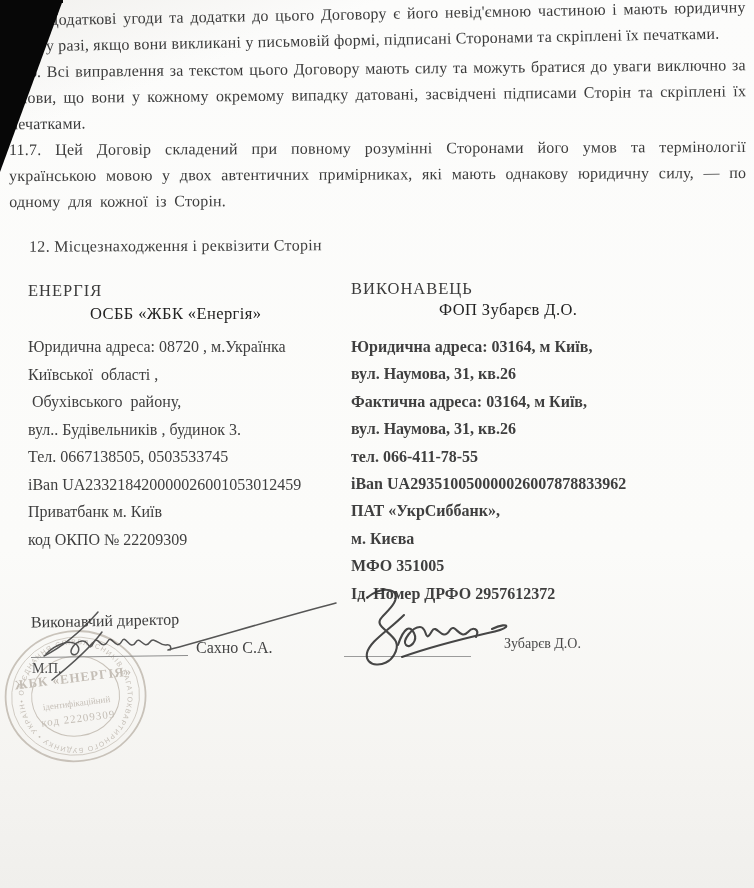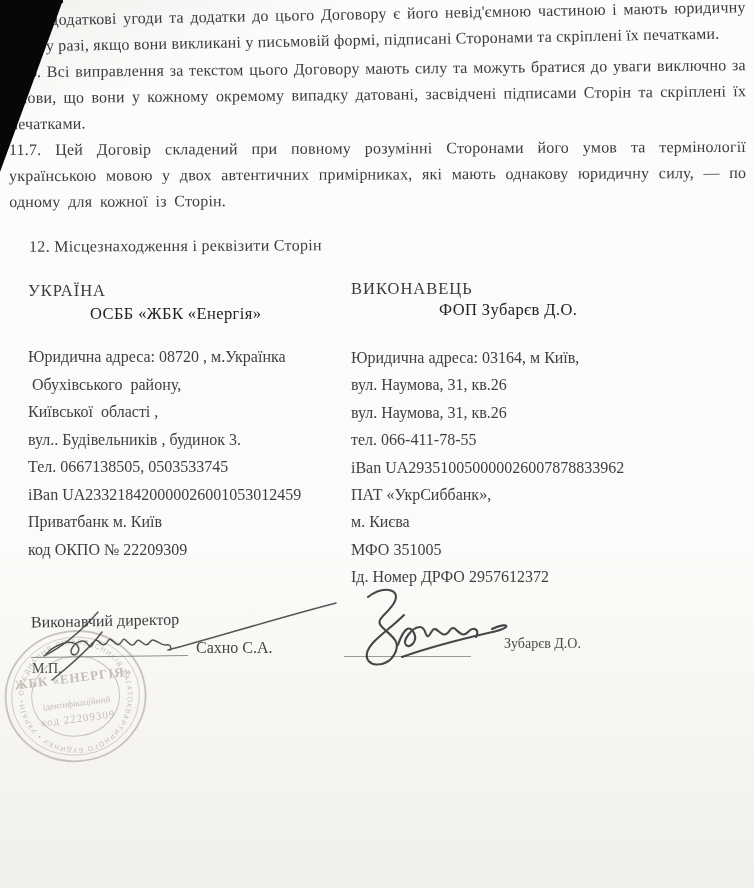--- a/index.html
+++ b/index.html
@@ -31,23 +31,23 @@
     position:absolute;left:29px;top:233px;font-size:16px;line-height:26px;
     color:#3e3e3e;letter-spacing:.3px;transform:rotate(-0.3deg);z-index:2;
   }
   .col{position:absolute;z-index:2;font-size:16px;color:#3f3f3f;}
   .col-left{left:28px;top:281px;width:320px;}
   .col-right{left:351px;top:279px;width:395px;}
   .role{font-size:16.5px;letter-spacing:1px;color:#3b3b3b;}
   .party-name{font-weight:normal;color:#222;font-size:16.5px;letter-spacing:.4px;}
   .party-name.left{margin:3px 0 0 62px;}
   .party-name.right{margin:1px 0 0 88px;}
-  .lines{margin-top:19px;}
+  .lines{margin-top:9px;}
   .col-left .lines{line-height:27.5px;}
-  .col-right .lines{line-height:27.4px;margin-top:24px;}
+  .col-right .lines{line-height:27.4px;margin-top:13px;font-weight:bold;}
   .lines div{white-space:pre;}
   .sig-left-title{position:absolute;left:31px;top:612px;font-size:16px;color:#3c3c3c;z-index:4;transform:rotate(-1.2deg);}
   .sig-left-name{position:absolute;left:196px;top:639px;font-size:16px;color:#444;z-index:4;}
   .sig-left-line{position:absolute;left:31px;top:656px;width:157px;height:1px;background:#8d8d8d;transform:rotate(-0.8deg);z-index:3;}
   .mp-mark{position:absolute;left:32px;top:661px;font-size:14px;color:#4a4a4a;z-index:4;}
   .sig-right-name{position:absolute;left:504px;top:636px;font-size:14px;color:#4a4a4a;z-index:4;}
   .sig-right-line{position:absolute;left:344px;top:656px;width:127px;height:1px;background:#9b9b9b;z-index:3;}
   .sig-svg{position:absolute;z-index:5;}
   .stamp-svg{position:absolute;left:-12px;top:622px;z-index:1;opacity:.58;transform:rotate(-7deg);}
   .stamp-text{fill:#a0968a;}
@@ -62,40 +62,41 @@
 
   <div class="clauses">
     <p class="tilt1">11.5. Додаткові угоди та додатки до цього Договору є його невід'ємною частиною і мають юридичну силу у разі, якщо вони викликані у письмовій формі, підписані Сторонами та скріплені їх печатками.</p>
     <p class="tilt2">11.6. Всі виправлення за текстом цього Договору мають силу та можуть братися до уваги виключно за умови, що вони у кожному окремому випадку датовані, засвідчені підписами Сторін та скріплені їх печатками.</p>
     <p class="tilt3">11.7. Цей Договір складений при повному розумінні Сторонами його умов та термінології українською мовою у двох автентичних примірниках, які мають однакову юридичну силу, — по одному для кожної із Сторін.</p>
   </div>
 
   <div class="heading12">12. Місцезнаходження і реквізити Сторін</div>
 
   <div class="col col-left">
-    <div class="role">УКРАЇНА</div>
+    <div class="role">ЕНЕРГІЯ</div>
     <div class="party-name left">ОСББ «ЖБК «Енергія»</div>
     <div class="lines">
       <div>Юридична адреса: 08720 , м.Українка</div>
+      <div>Київської  області ,</div>
       <div> Обухівського  району,</div>
-      <div>Київської  області ,</div>
       <div>вул.. Будівельників , будинок 3.</div>
       <div>Тел. 0667138505, 0503533745</div>
       <div>iBan UA233218420000026001053012459</div>
       <div>Приватбанк м. Київ</div>
       <div>код ОКПО № 22209309</div>
     </div>
   </div>
 
   <div class="col col-right">
     <div class="role">ВИКОНАВЕЦЬ</div>
     <div class="party-name right">ФОП Зубарєв Д.О.</div>
     <div class="lines">
       <div>Юридична адреса: 03164, м Київ,</div>
       <div>вул. Наумова, 31, кв.26</div>
+      <div>Фактична адреса: 03164, м Київ,</div>
       <div>вул. Наумова, 31, кв.26</div>
       <div>тел. 066-411-78-55</div>
       <div>iBan UA293510050000026007878833962</div>
       <div>ПАТ «УкрСиббанк»,</div>
       <div>м. Києва</div>
       <div>МФО 351005</div>
       <div>Ід. Номер ДРФО 2957612372</div>
     </div>
   </div>
 

